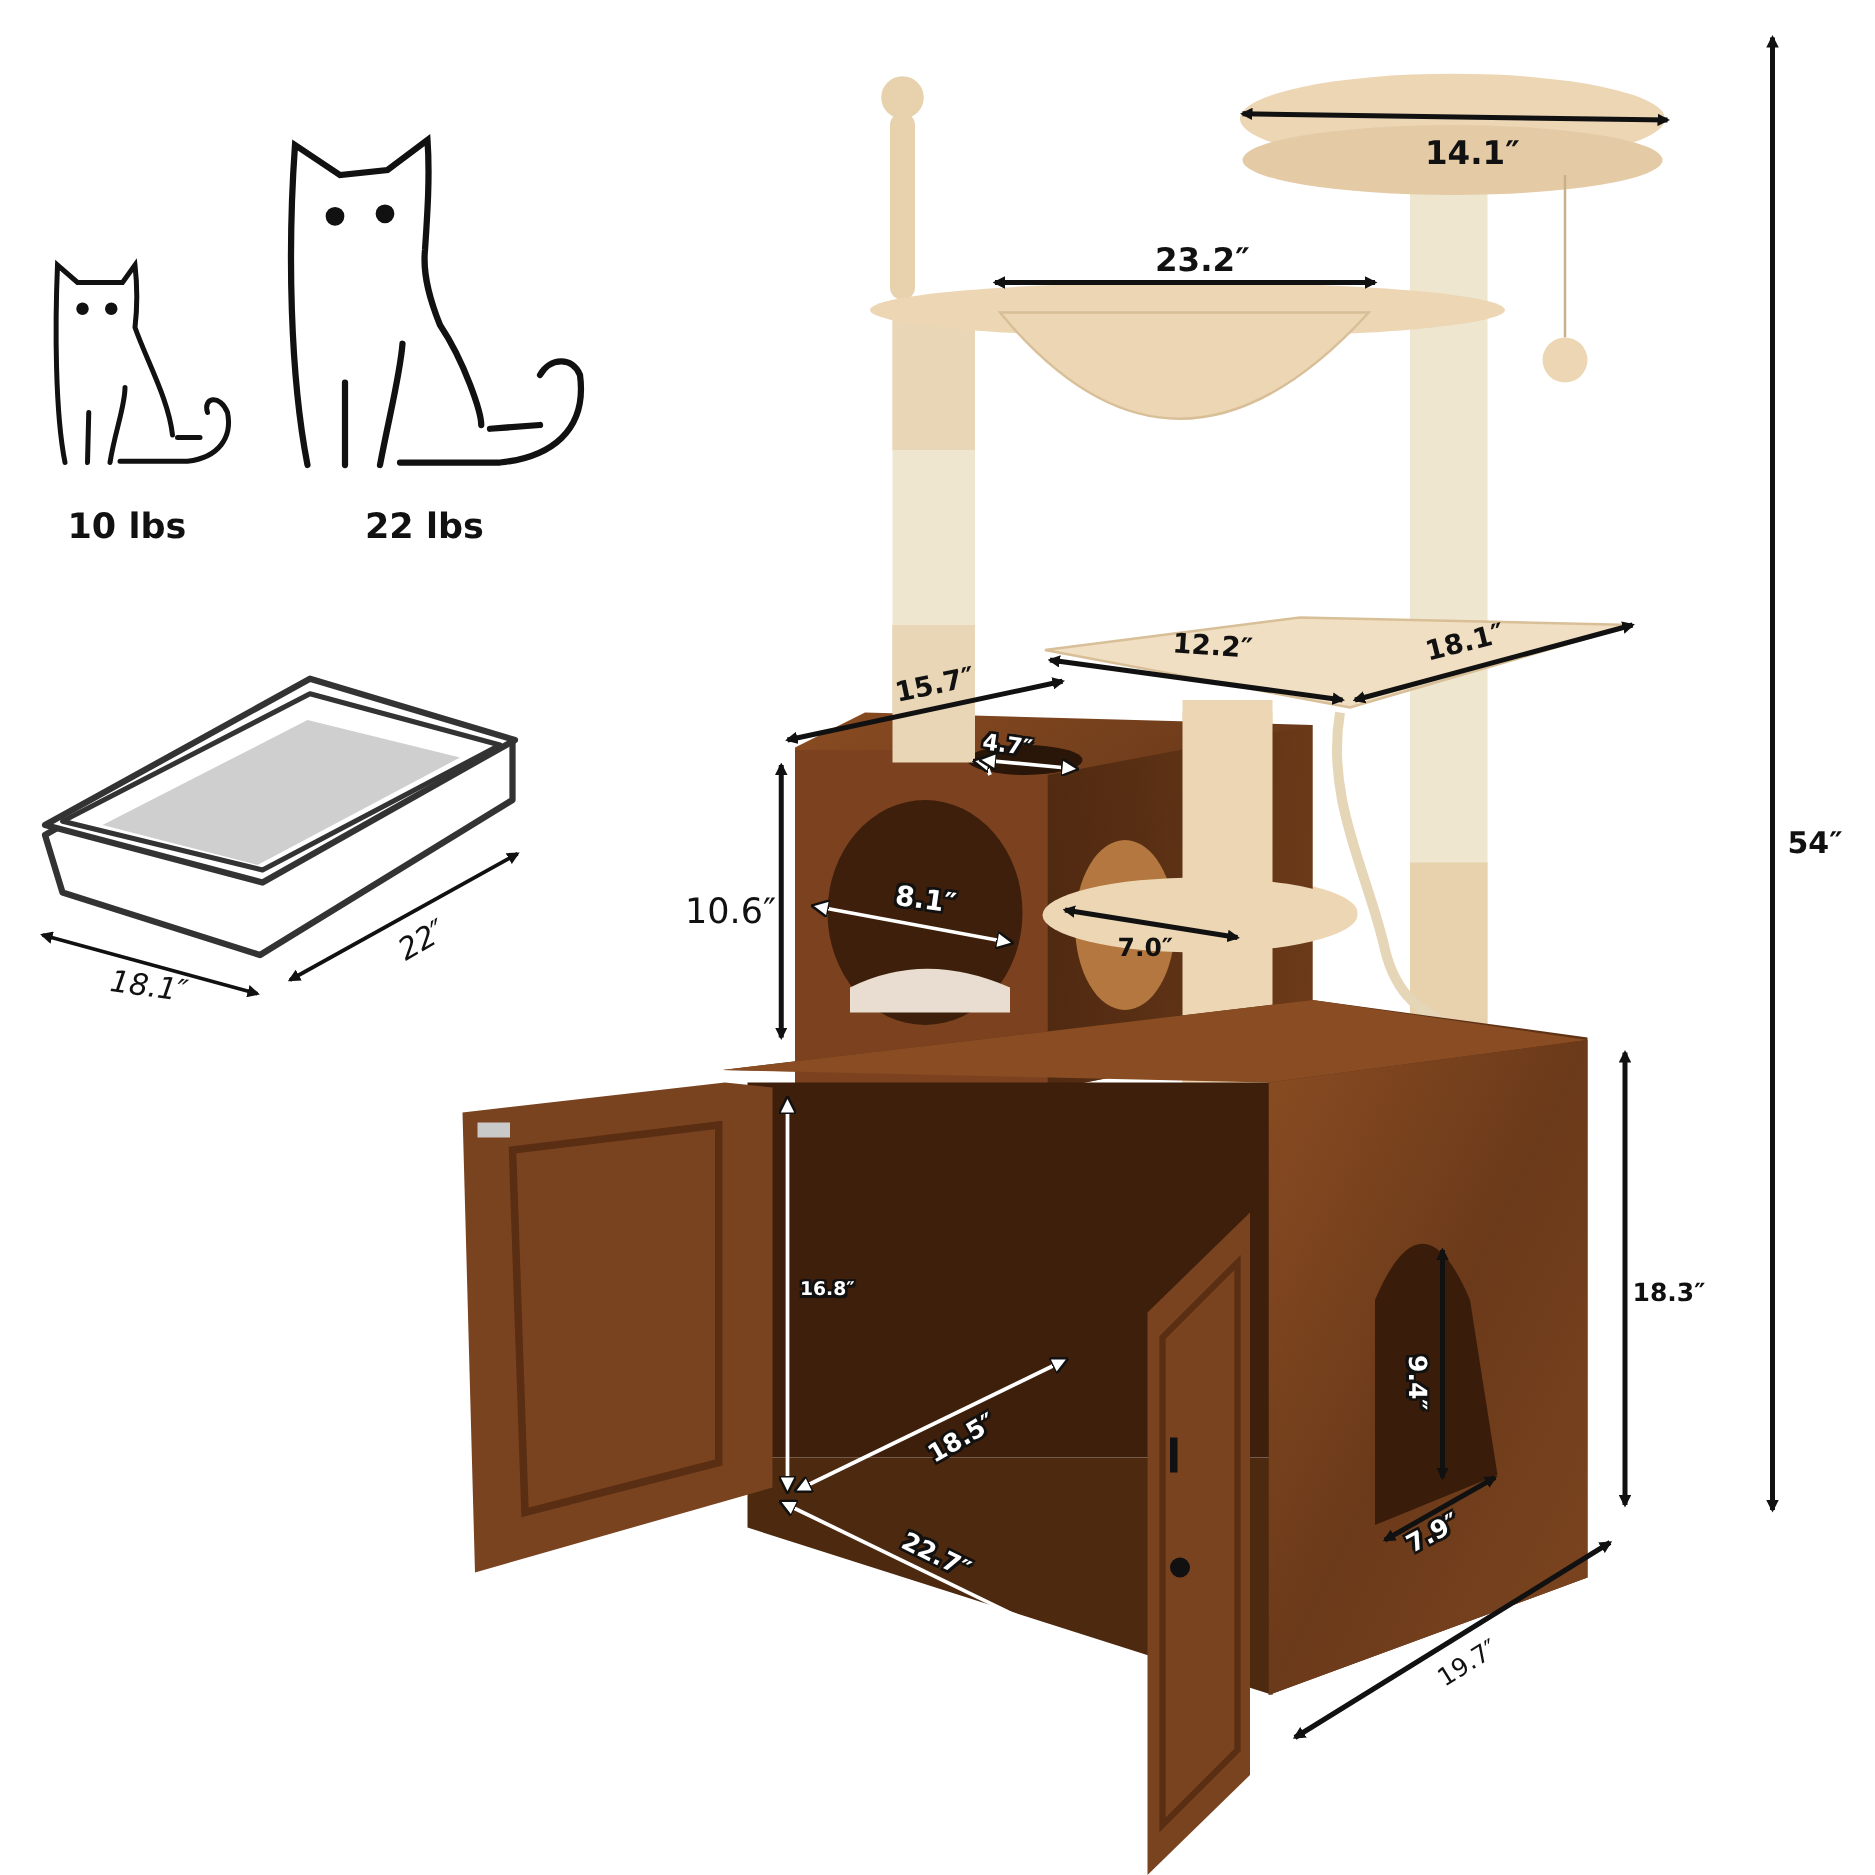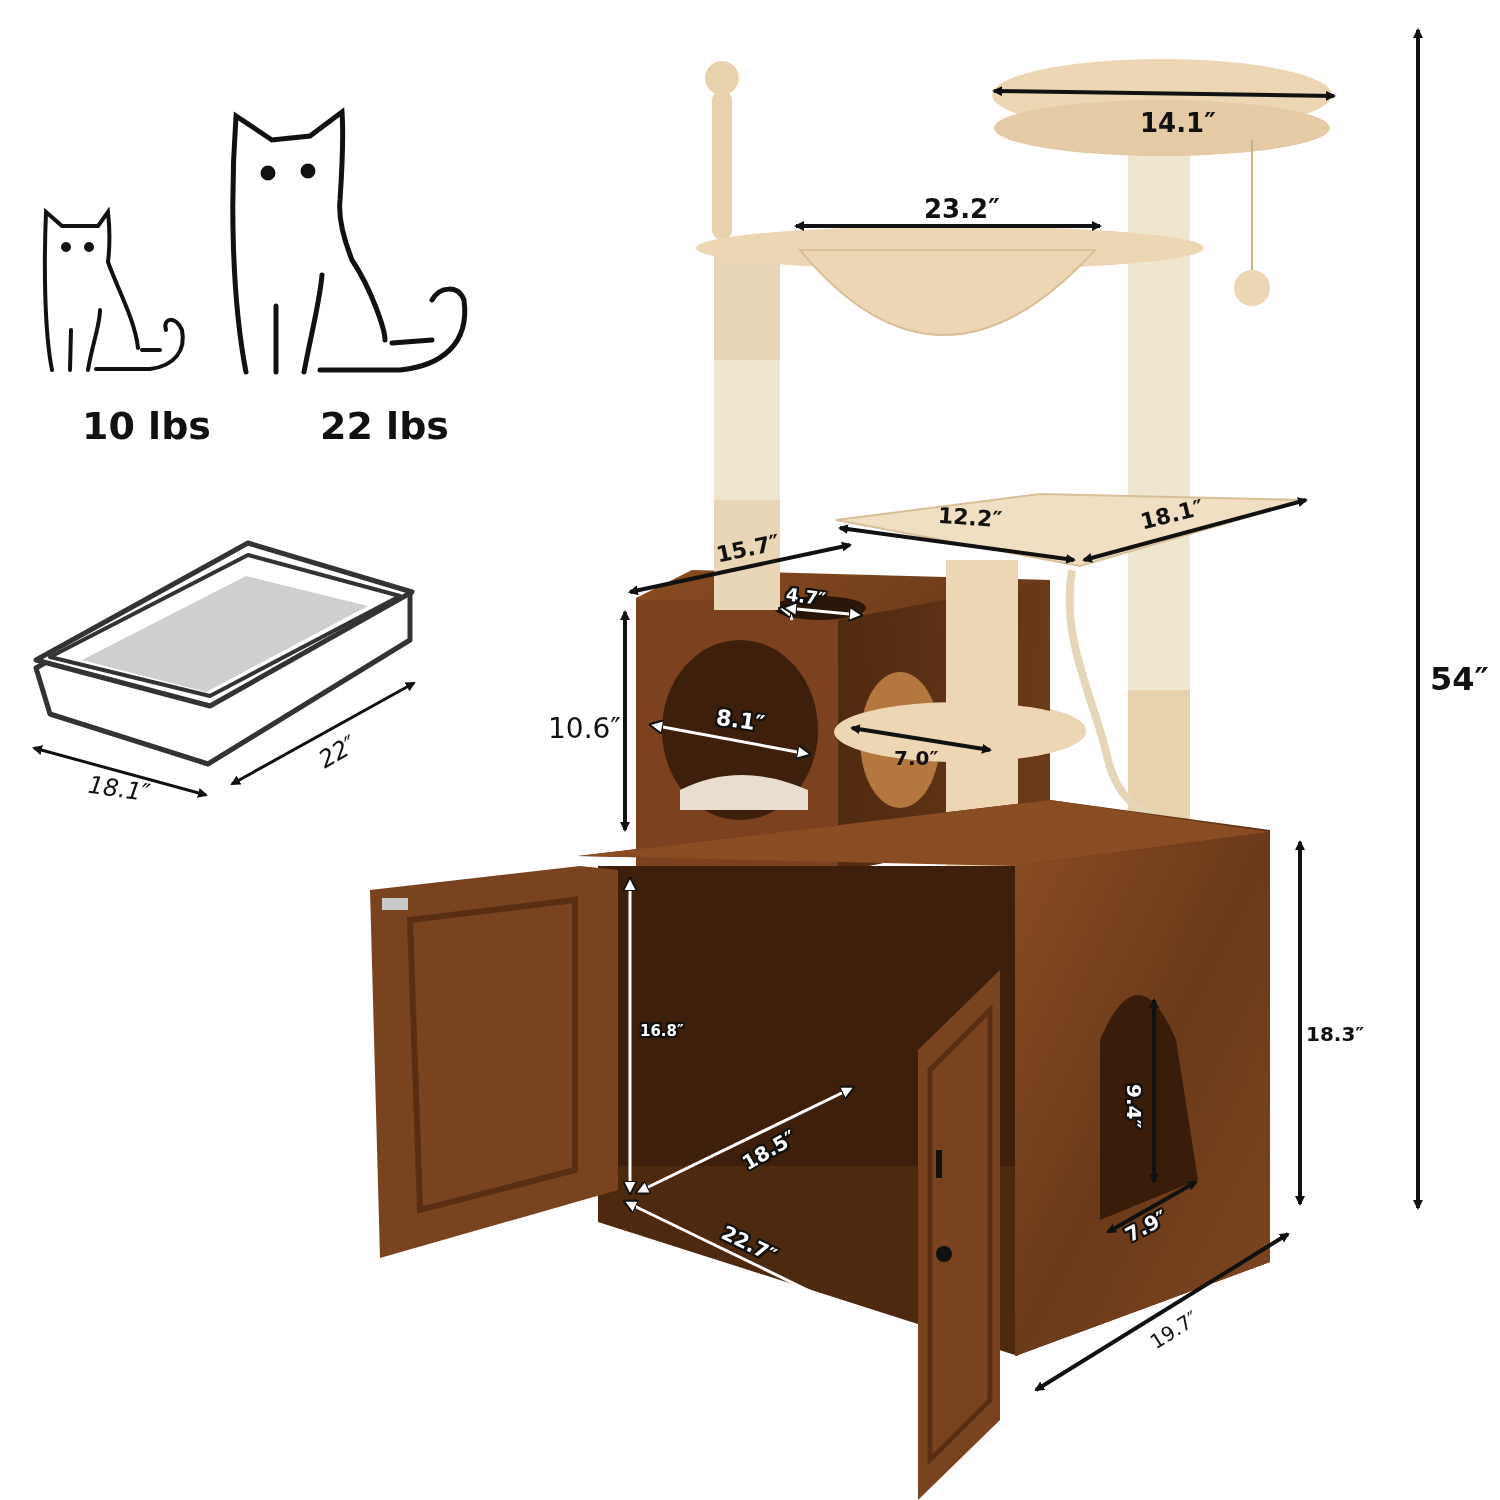--- a/index.html
+++ b/index.html
@@ -1,19 +1,19 @@
 <!DOCTYPE html>
 <html><head>
 <meta charset="utf-8">
 <style>
   html,body{margin:0;padding:0;background:#ffffff;}
   body{width:1500px;height:1500px;position:relative;overflow:hidden;font-family:"DejaVu Sans",sans-serif;}
   .lbl{position:absolute;font-weight:bold;color:#111;white-space:nowrap;font-family:"DejaVu Sans",sans-serif;}
   .lbl-w{color:#fff;text-shadow:-2px -2px 0 #111,2px -2px 0 #111,-2px 2px 0 #111,2px 2px 0 #111,0 2px 0 #111,0 -2px 0 #111,2px 0 0 #111,-2px 0 0 #111;}
-  .cat-cap{font-size:38px;margin-left:28px;}
+  .cat-cap{font-size:28px;}
   svg{position:absolute;left:0;top:0;}
 </style>
 </head>
 <body>
 
 <svg width="1500" height="1500" viewBox="0 0 1500 1500">
   <defs>
     <marker id="ah" markerWidth="10" markerHeight="10" refX="8" refY="5" orient="auto-start-reverse" markerUnits="userSpaceOnUse">
       <path d="M0,0 L10,5 L0,10 z" fill="#111"></path>
     </marker>
@@ -153,20 +153,20 @@
 
 <div class="lbl" style="left:1124px;top:108px;font-size:26px;margin-left:16px;">14.1″</div>
 <div class="lbl" style="left:924px;top:194px;font-size:26px;">23.2″</div>
 <div class="lbl" style="left:938px;top:505px;font-size:22px;transform:rotate(4deg);">12.2″</div>
 <div class="lbl" style="left:1140px;top:502px;font-size:22px;transform:rotate(-14deg);">18.1″</div>
 <div class="lbl" style="left:716px;top:536px;font-size:22px;transform:rotate(-12deg);">15.7″</div>
 <div class="lbl lbl-w" style="left:786px;top:586px;font-size:18px;transform:rotate(8deg);">4.7″</div>
 <div class="lbl" style="left:548px;top:712px;font-size:28px;font-weight:normal;">10.6″</div>
 <div class="lbl lbl-w" style="left:716px;top:708px;font-size:22px;transform:rotate(8deg);">8.1″</div>
 <div class="lbl" style="left:894px;top:746px;font-size:20px;">7.0″</div>
-<div class="lbl" style="left:1430px;top:660px;font-size:32px;text-align:right;">54″</div>
+<div class="lbl" style="left:1430px;top:660px;font-size:24px;text-align:right;">54″</div>
 <div class="lbl" style="left:1306px;top:1022px;font-size:20px;font-weight:bold;">18.3″</div>
 <div class="lbl lbl-w" style="left:640px;top:1022px;font-size:15px;">16.8″</div>
 <div class="lbl lbl-w" style="left:740px;top:1138px;font-size:20px;transform:rotate(-30deg);">18.5″</div>
 <div class="lbl lbl-w" style="left:720px;top:1232px;font-size:20px;transform:rotate(26deg);">22.7″</div>
 <div class="lbl lbl-w" style="left:1146px;top:1084px;font-size:20px;transform:rotate(90deg);transform-origin:left top;">9.4″</div>
 <div class="lbl lbl-w" style="left:1124px;top:1214px;font-size:20px;transform:rotate(-28deg);">7.9″</div>
 <div class="lbl" style="left:1148px;top:1318px;font-size:20px;font-weight:normal;transform:rotate(-32deg);">19.7″</div>
 
 </body></html>

